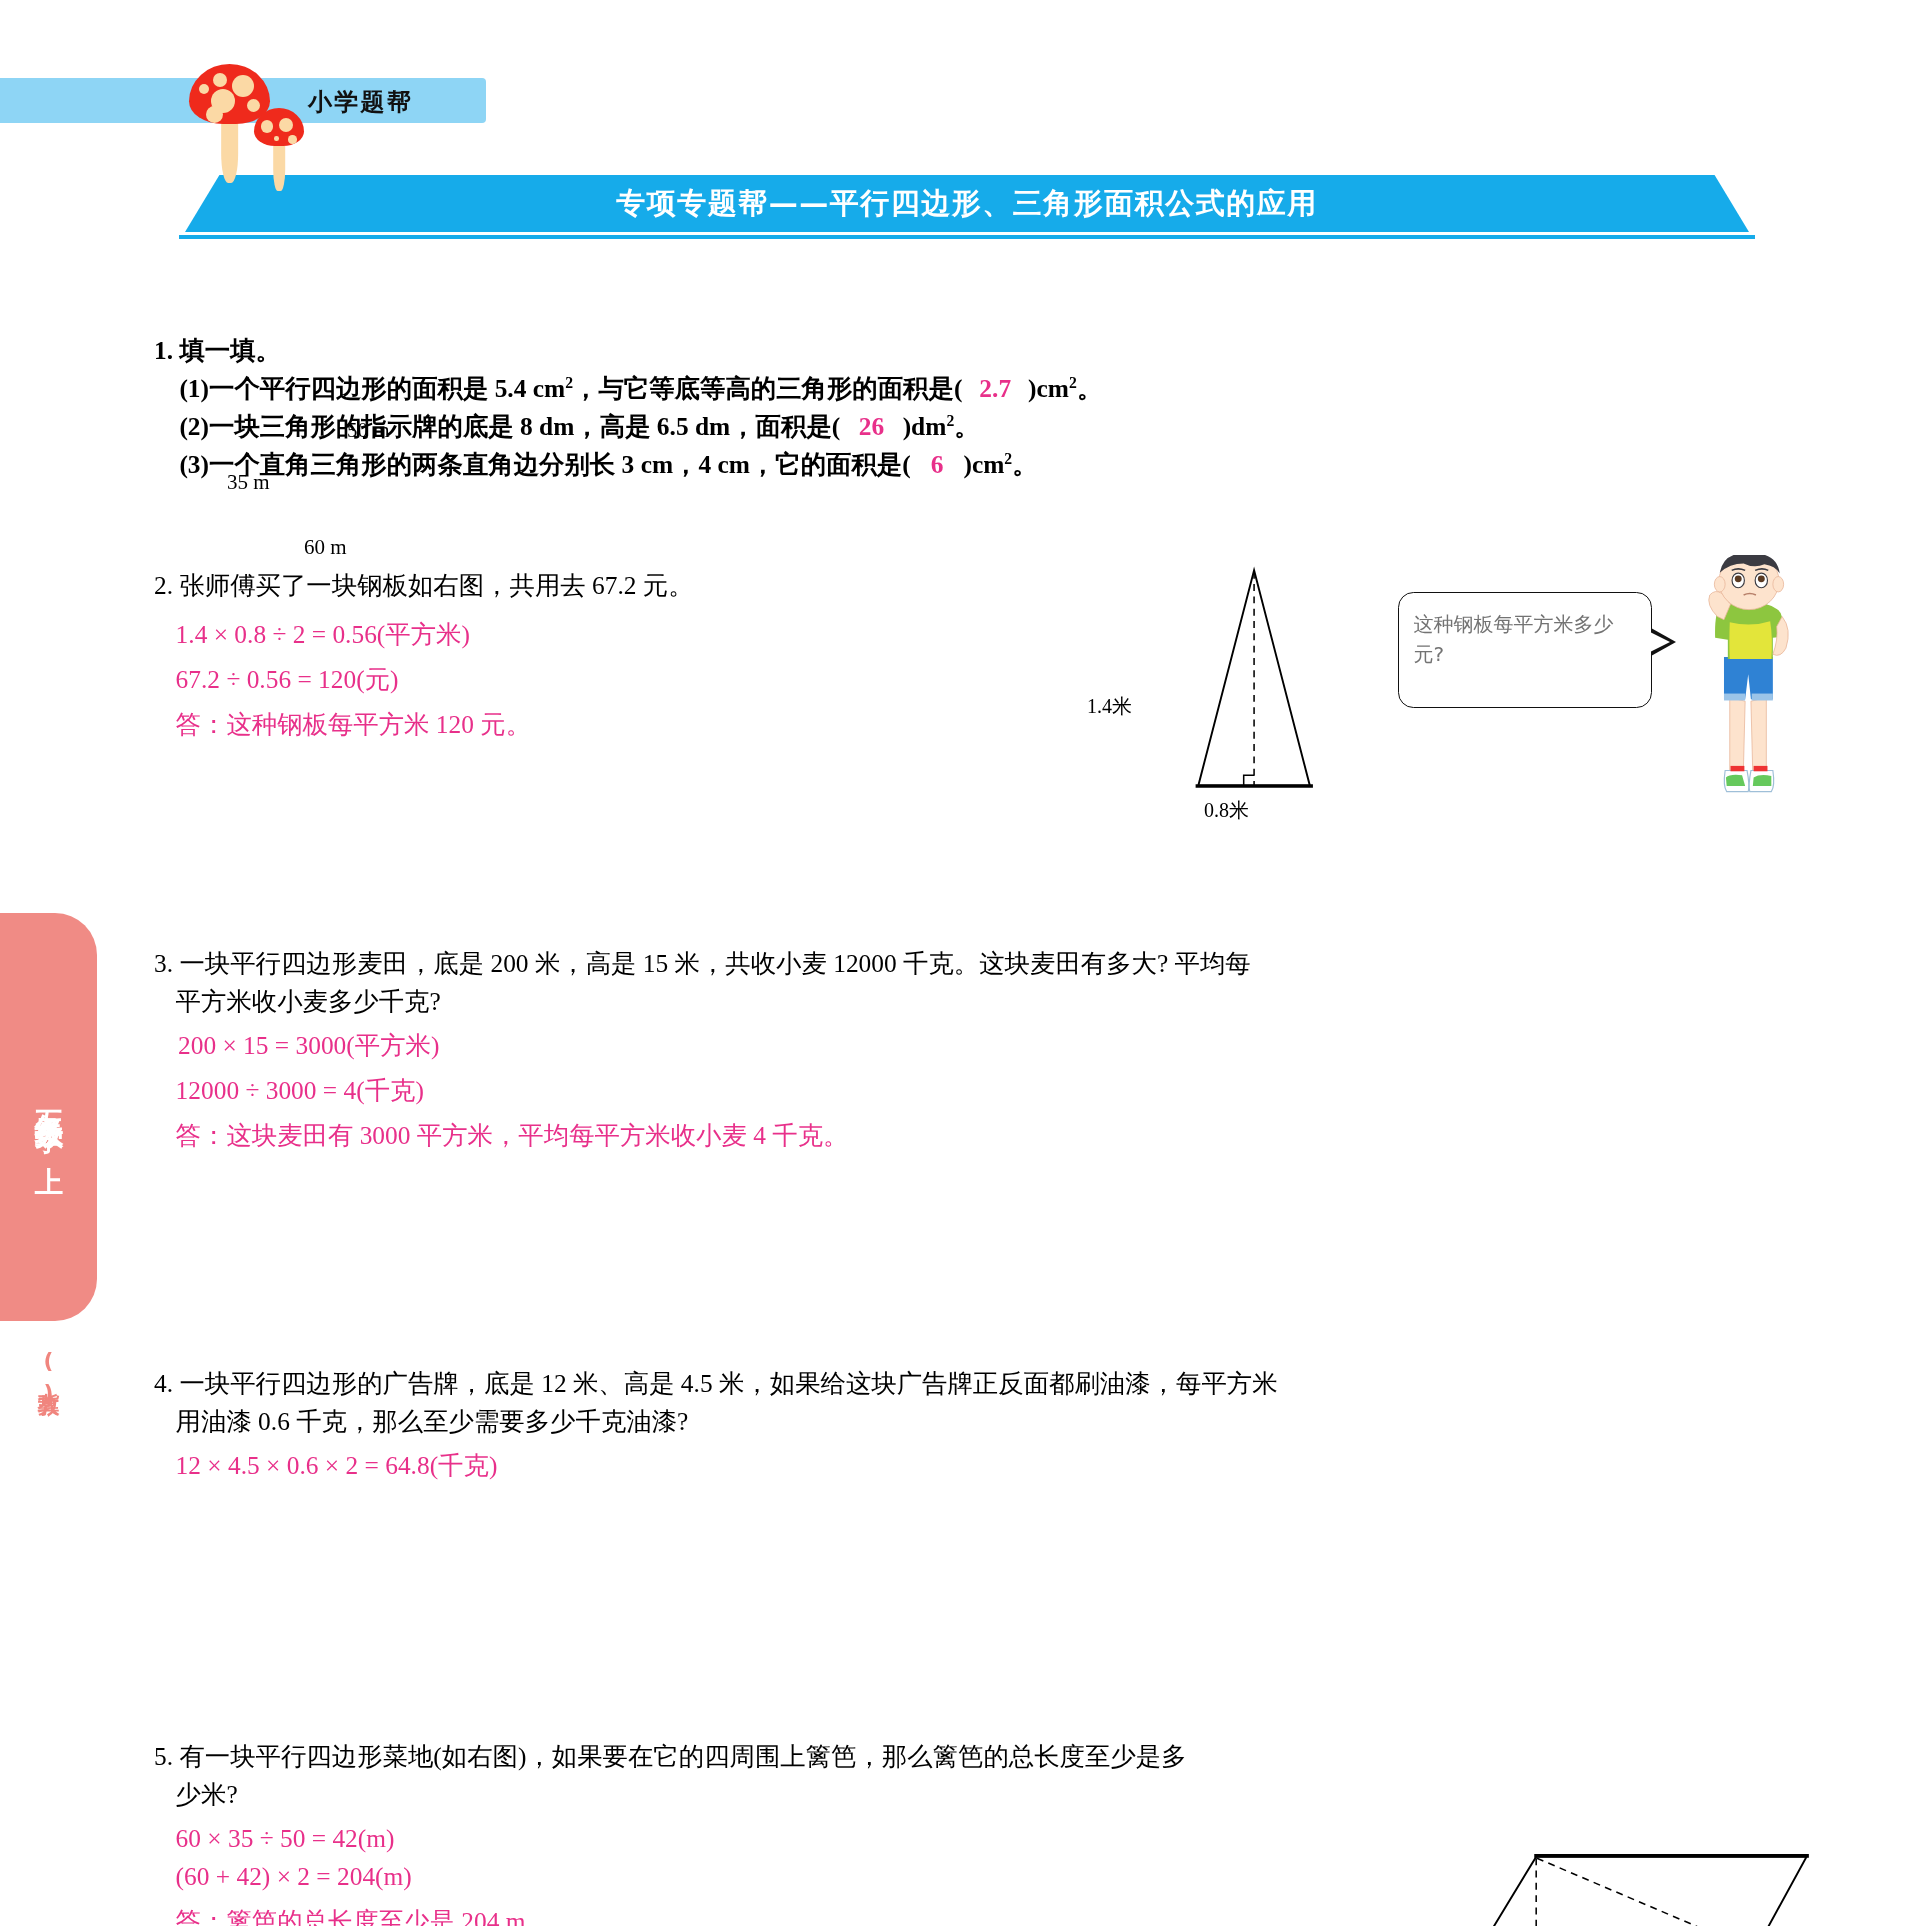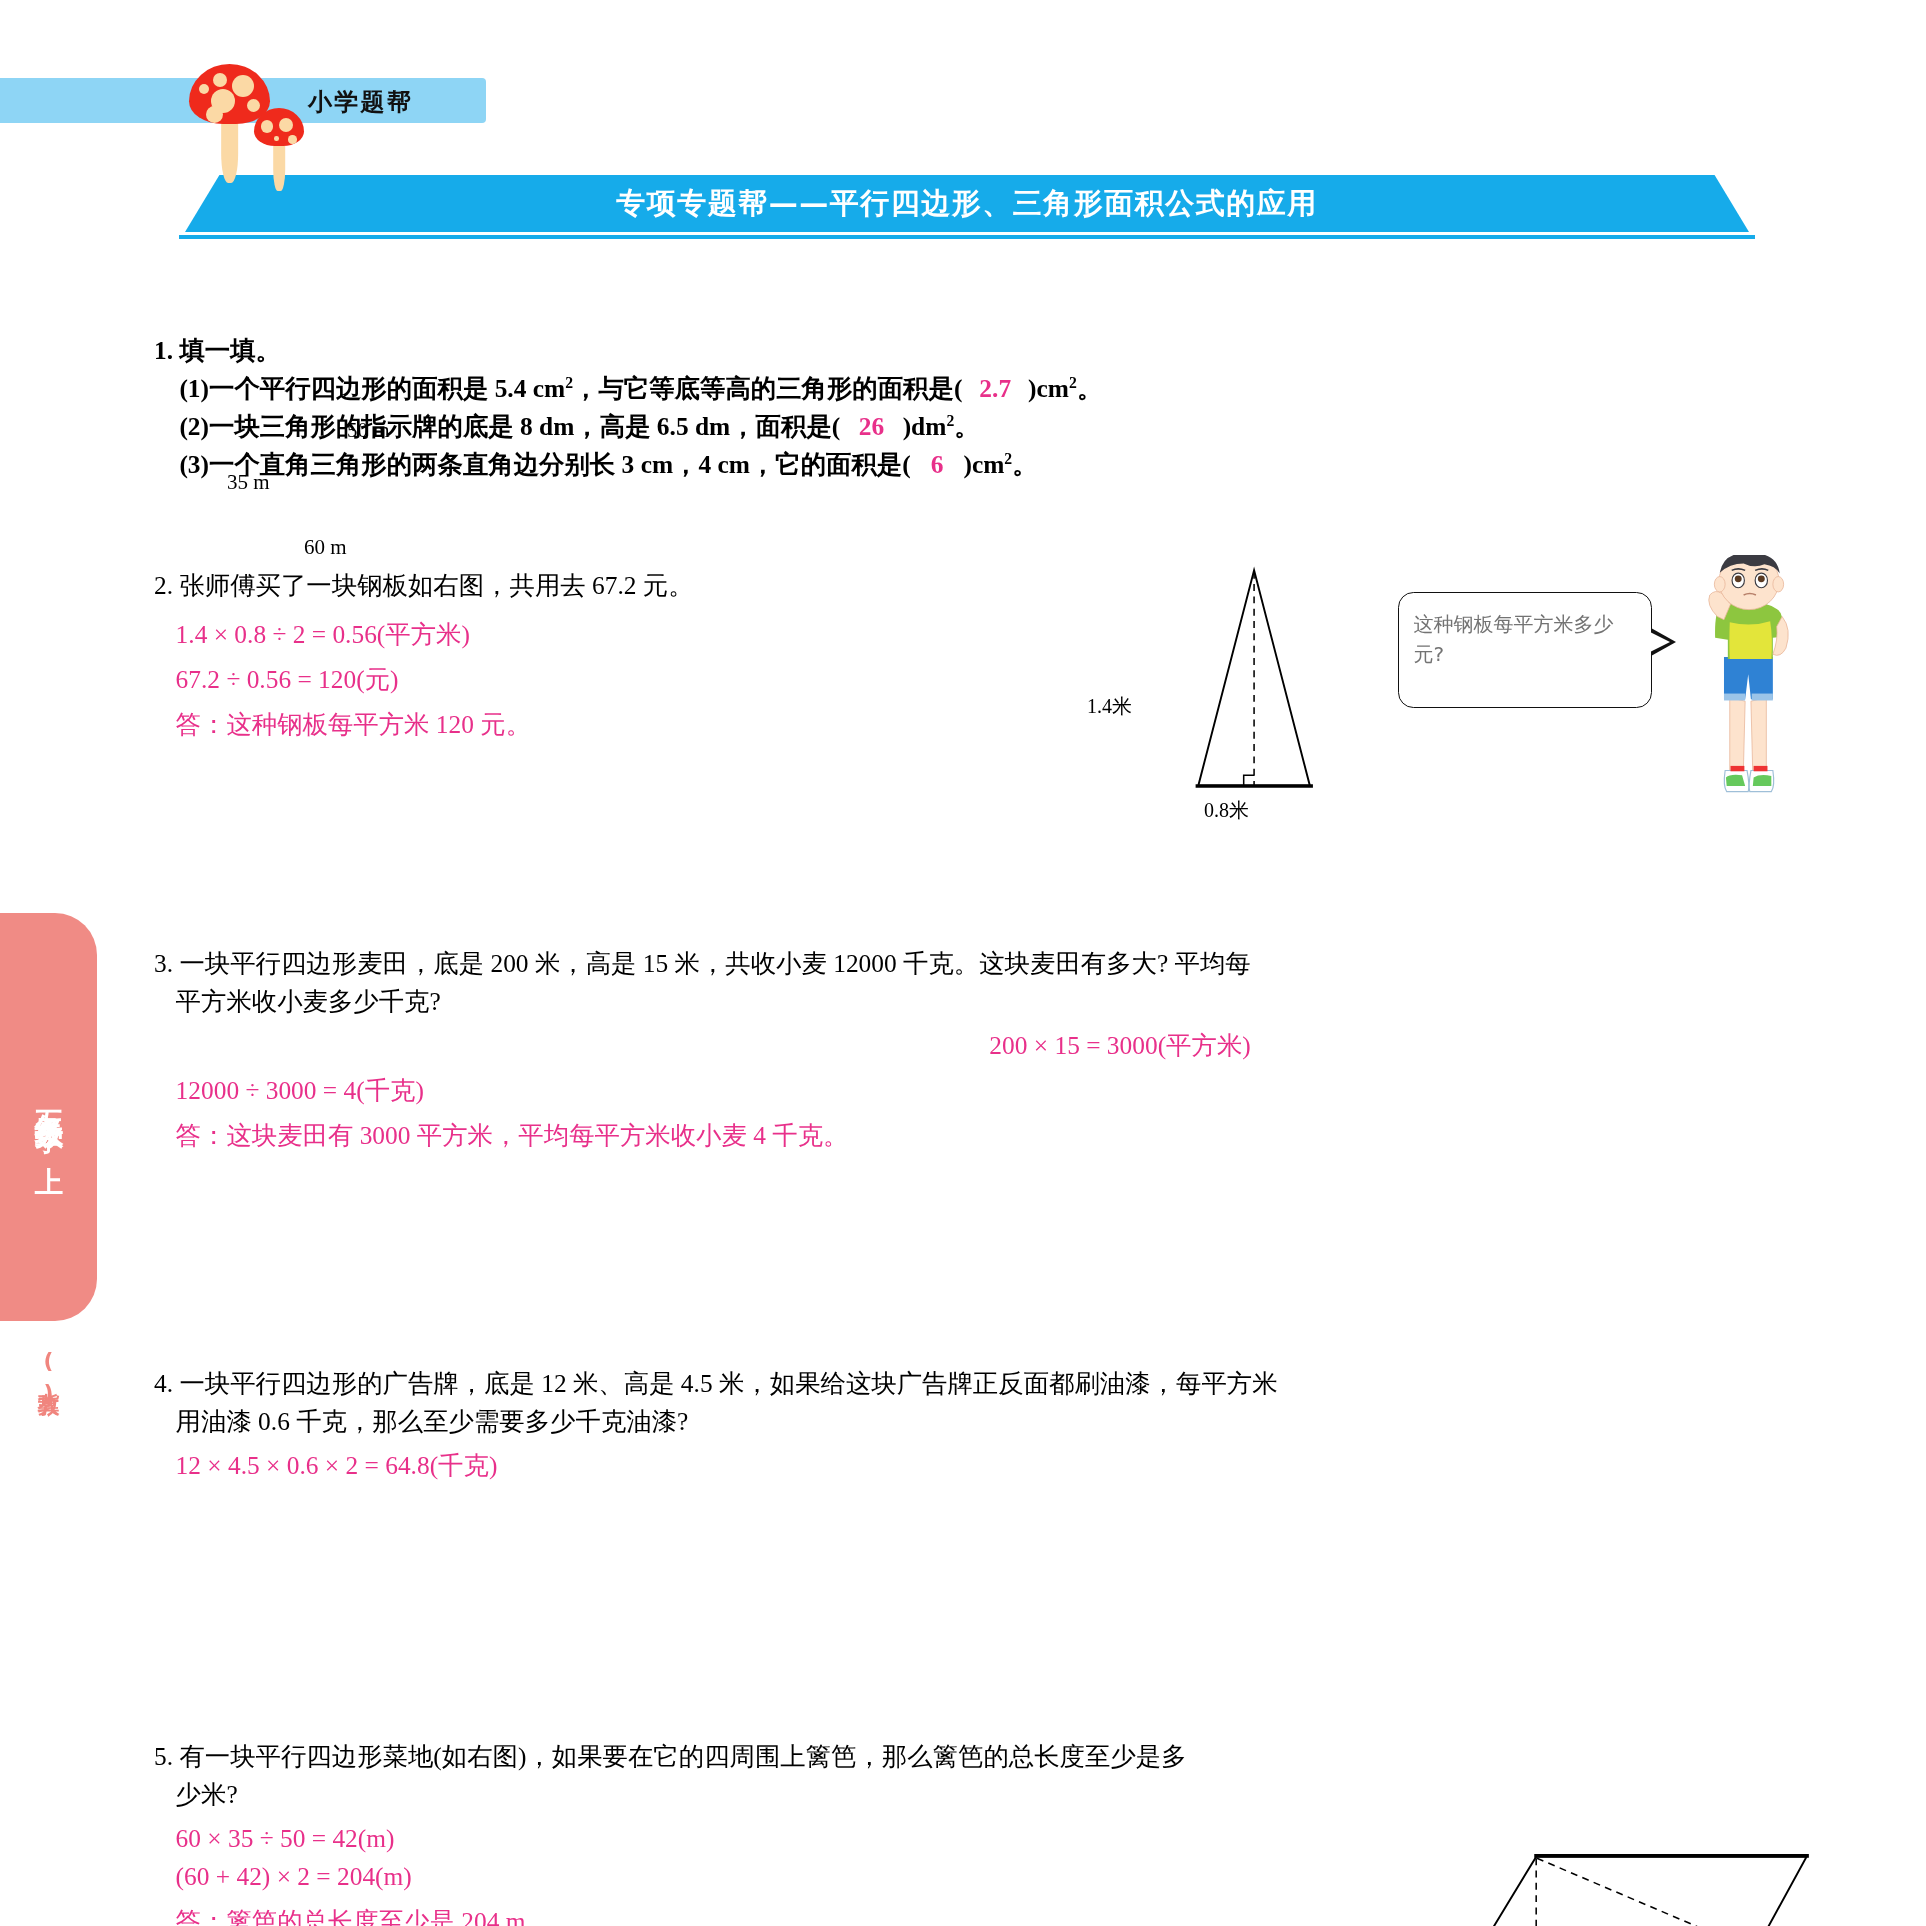--- a/index.html
+++ b/index.html
@@ -289,21 +289,21 @@
       <path d="M186 104 Q202 96 218 104" stroke="#b8806a" stroke-width="4" fill="none"></path>
     </svg>
   </div>
 
   <div class="q-block" style="left:154px; top:944px;">
     <div class="q-line">
       <span>3.</span>
       <span>一块平行四边形麦田，底是 200 米，高是 15 米，共收小麦 12000 千克。这块麦田有多大?  平均每</span>
     </div>
     <div class="q-line" style="margin-left:21.6px;">平方米收小麦多少千克?</div>
-    <div class="ans-line" style="margin-left:24px; margin-top:5.4px;text-align:right;">200 × 15 = 3000(平方米)</div>
+    <div class="ans-line" style="margin-left:24px; margin-top:5.4px;">200 × 15 = 3000(平方米)</div>
     <div class="ans-line" style="margin-left:21.6px; margin-top:7px;">12000 ÷ 3000 = 4(千克)</div>
     <div class="ans-line" style="margin-left:21.6px; margin-top:7px;">答：这块麦田有 3000 平方米，平均每平方米收小麦 4 千克。</div>
   </div>
 
   <div class="q-block" style="left:154px; top:1364px;">
     <div class="q-line">
       <span>4.</span>
       <span>一块平行四边形的广告牌，底是 12 米、高是 4.5 米，如果给这块广告牌正反面都刷油漆，每平方米</span>
     </div>
     <div class="q-line" style="margin-left:21.6px;">用油漆 0.6 千克，那么至少需要多少千克油漆?</div>

